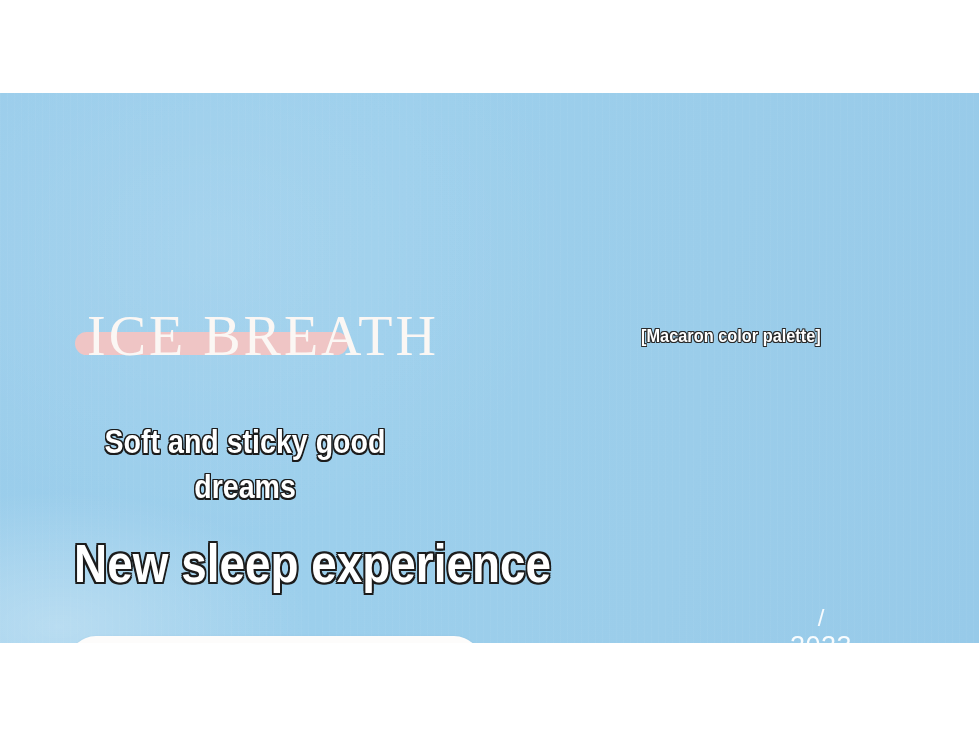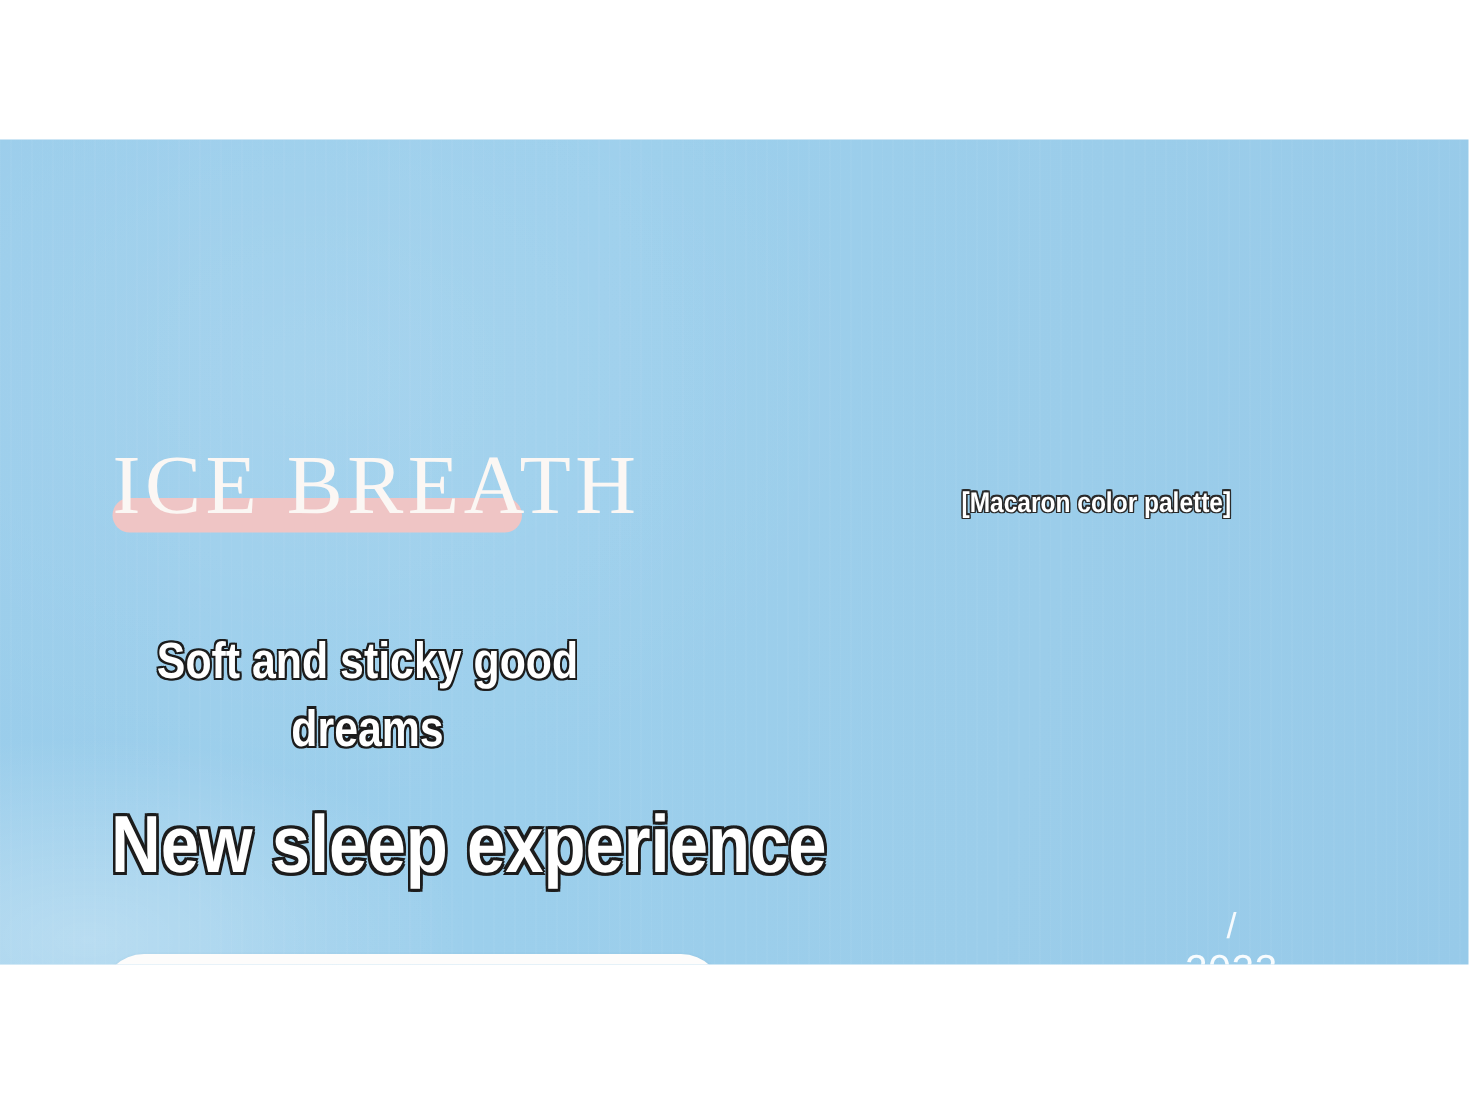--- a/index.html
+++ b/index.html
@@ -69,21 +69,21 @@
     top: 41px;
     width: 273px;
     height: 23px;
     background: #EFC5C5;
     border-radius: 12px;
   }
   .brand-title {
     position: absolute;
     left: 0px;
     top: 0px;
-    margin: 0;
+    margin: 12px;
     font-family: "Liberation Serif", "DejaVu Serif", serif;
     font-size: 56px;
     line-height: 66px;
     font-weight: 400;
     letter-spacing: 3px;
     color: #FBF7F4;
     white-space: nowrap;
   }
 
   

